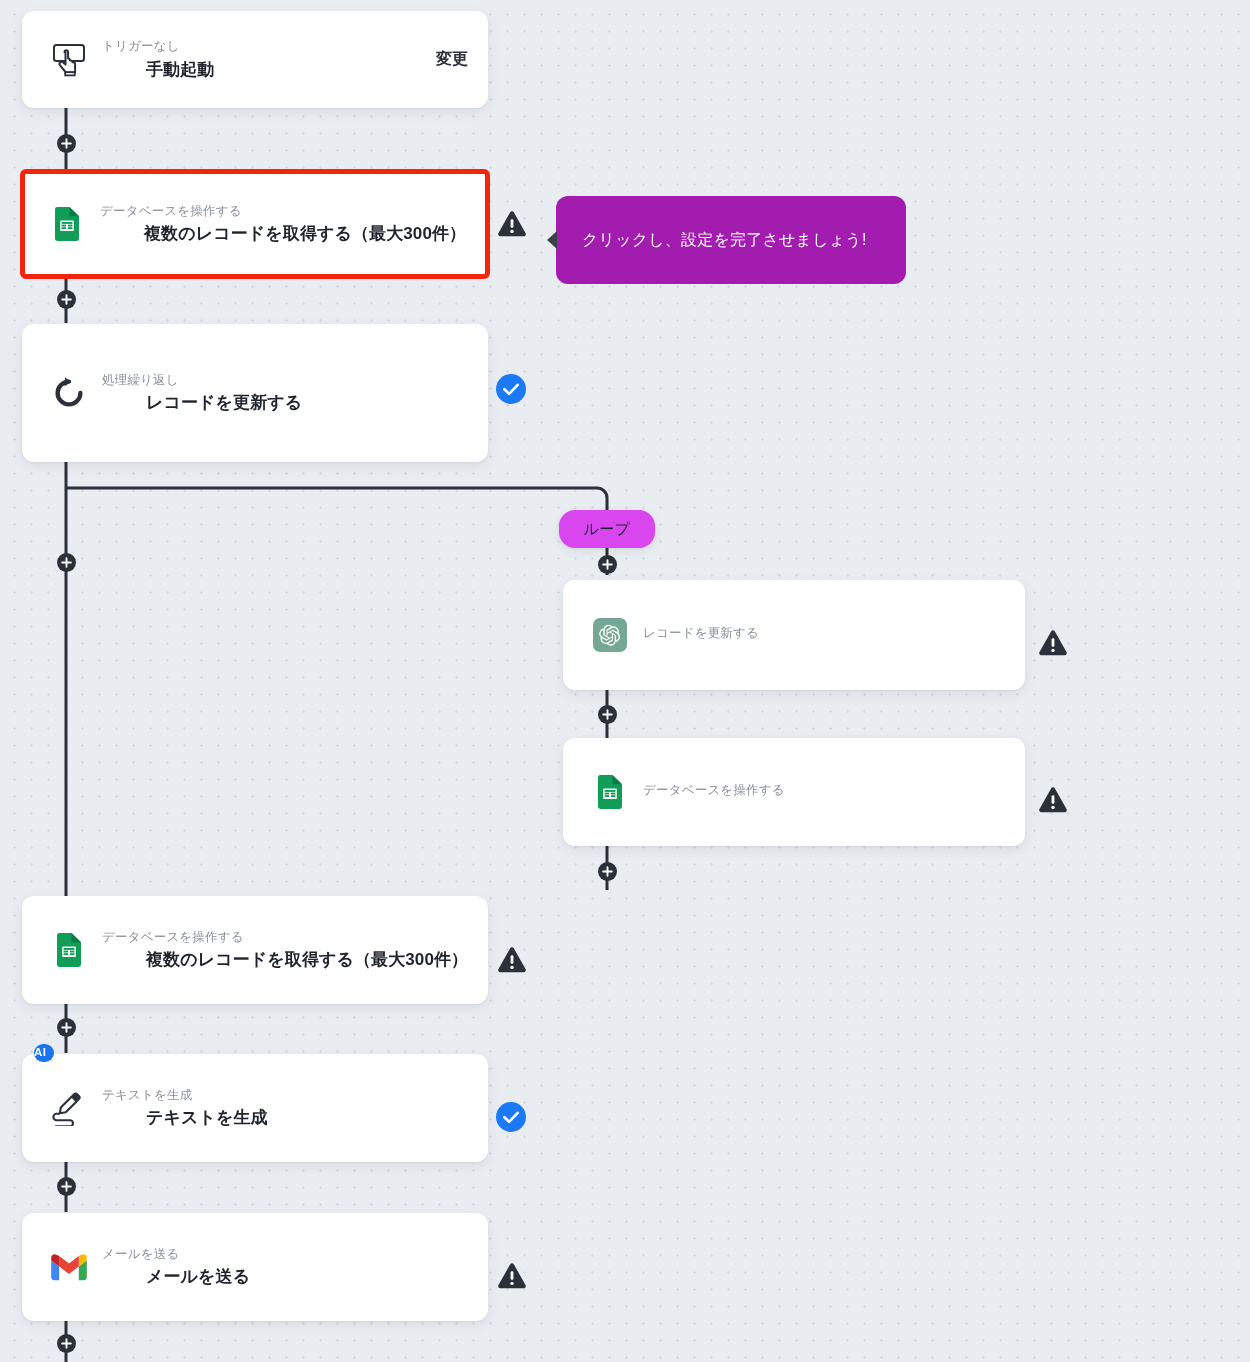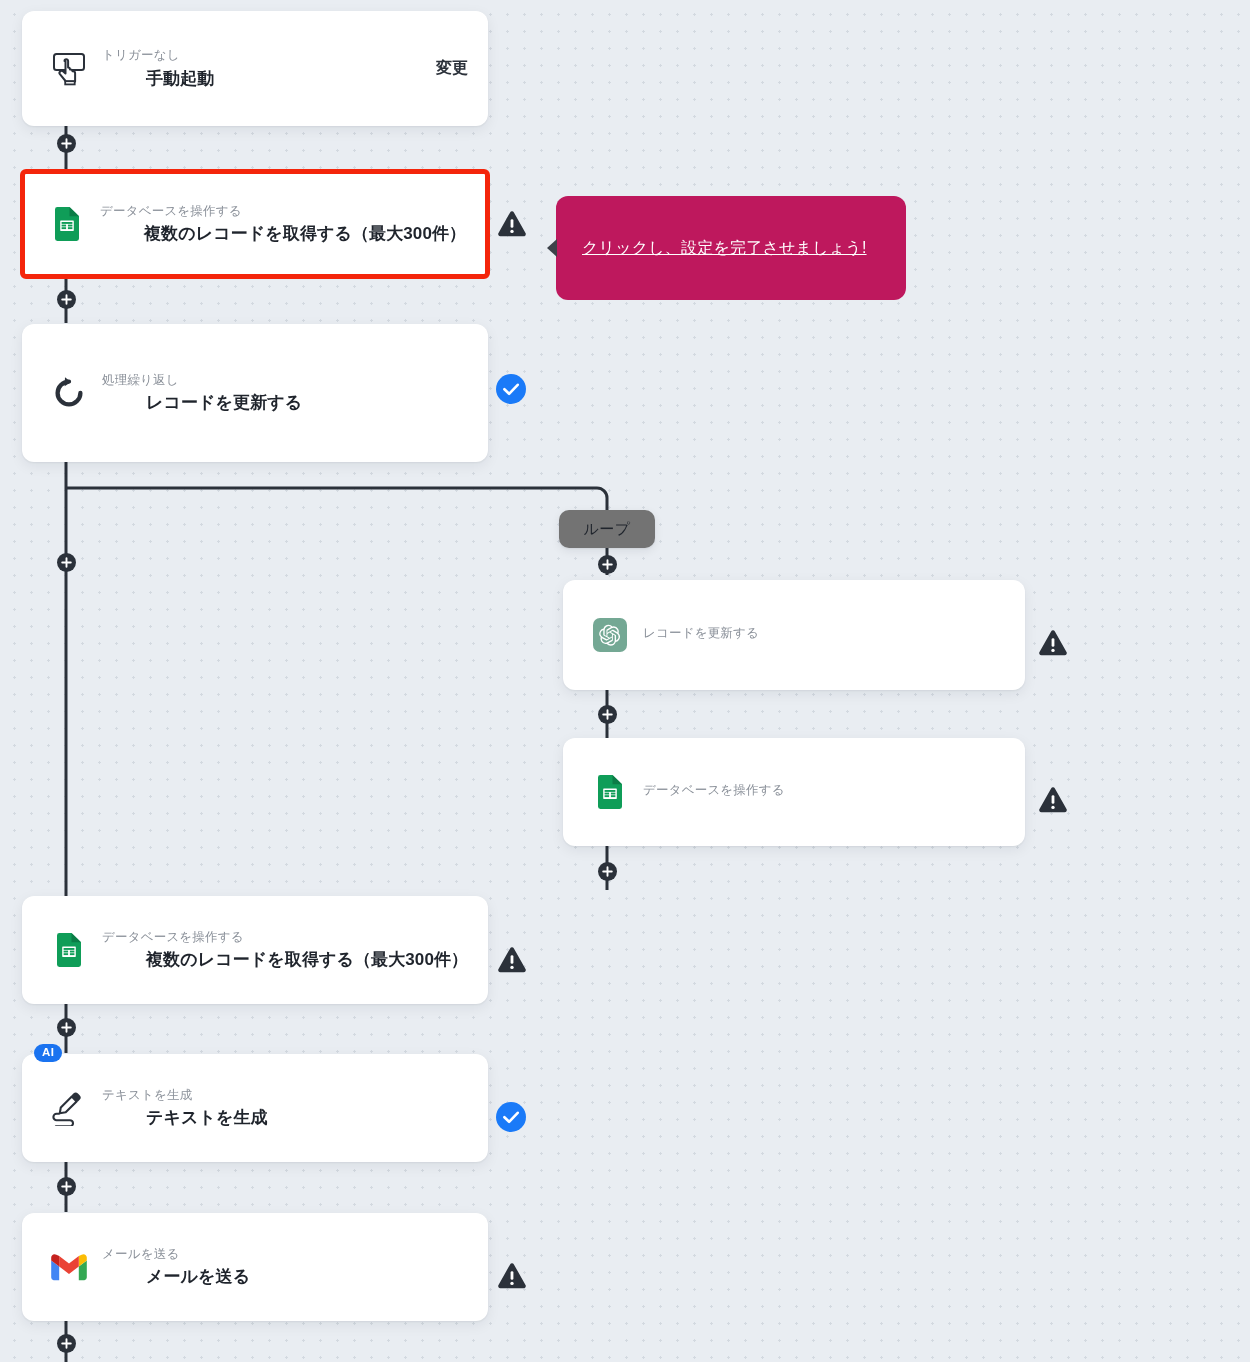--- a/index.html
+++ b/index.html
@@ -98,65 +98,64 @@
   .ai-badge {
     position: absolute;
     top: -10px;
     left: 12px;
     background: #1a73f0;
     color: #ffffff;
     font-size: 11.5px;
     font-weight: 700;
     letter-spacing: 0.4px;
     border-radius: 9px;
-    padding: 2px 8px 3px 8px;
+    padding: 2px 8px 3px 0;
     line-height: 1.15;
   }
 
   
   .status {
     position: absolute;
     width: 30px;
     height: 30px;
     display: flex;
     align-items: center;
     justify-content: center;
   }
 
   
   .tooltip {
     position: absolute;
-    background: #be185d;
+    background: #a21caf;
     color: #ffffff;
     border-radius: 12px;
     font-size: 16px;
     letter-spacing: 0.2px;
     display: flex;
     align-items: center;
-    padding: 16px 26px;
+    padding: 8px 26px;
     white-space: nowrap;
-    text-decoration: underline;
   }
   .tooltip::before {
     content: "";
     position: absolute;
     left: -9px;
     top: 50%;
     transform: translateY(-50%);
     width: 0; height: 0;
     border-top: 9px solid transparent;
     border-bottom: 9px solid transparent;
     border-right: 10px solid #3c4149;
   }
 
   
   .loop-pill {
     position: absolute;
-    background: #737373;
-    border-radius: 10px;
+    background: #d946ef;
+    border-radius: 16px;
     box-shadow: 0 1px 2px rgba(16,24,40,0.06), 0 3px 10px rgba(16,24,40,0.08);
     font-size: 15px;
     font-weight: 500;
     color: #1f242c;
     display: flex;
     align-items: center;
     justify-content: center;
     letter-spacing: 0.5px;
   }
 
@@ -234,21 +233,21 @@
     <svg width="11" height="11" viewBox="0 0 11 11">
         <path d="M5.5 1.2v8.6M1.2 5.5h8.6" stroke="#fff" stroke-width="1.9" stroke-linecap="round"></path>
       </svg>
   </div>
   <div class="plus" style="left:597.5px; top:862px;">
     <svg width="11" height="11" viewBox="0 0 11 11">
         <path d="M5.5 1.2v8.6M1.2 5.5h8.6" stroke="#fff" stroke-width="1.9" stroke-linecap="round"></path>
       </svg>
   </div>
 
-  <div class="node" style="left:22px; top:11px; width:466px; height:115px;">
+  <div class="node" style="left:22px; top:11px; width:466px; height:97px;">
     <div class="node-icon">
       <svg width="36" height="38" viewBox="0 0 36 38">
         <rect x="3" y="4" width="30" height="16" rx="2.5" fill="#fff" stroke="#2b313a" stroke-width="2"></rect>
         <path d="M14.5 11 v12.5 l-2.6 -2.2 a2.1 2.1 0 0 0 -3.0 2.9 l6.0 7.3 h9.2 v-8.2 a2 2 0 0 0 -2 -2 h-0.6 a1.9 1.9 0 0 0 -1.9 -1.9 h-0.6 a1.9 1.9 0 0 0 -1.9 -1.9 v-6.5 a1.8 1.8 0 0 0 -3.6 0 z" fill="#fff" stroke="#2b313a" stroke-width="2" stroke-linejoin="round"></path>
         <rect x="14.2" y="31.2" width="9.5" height="3.2" fill="#fff" stroke="#2b313a" stroke-width="1.8"></rect>
       </svg>
     </div>
     <div class="node-text">
       <div class="node-sub">トリガーなし</div>
       <div class="node-title">手動起動</div>

